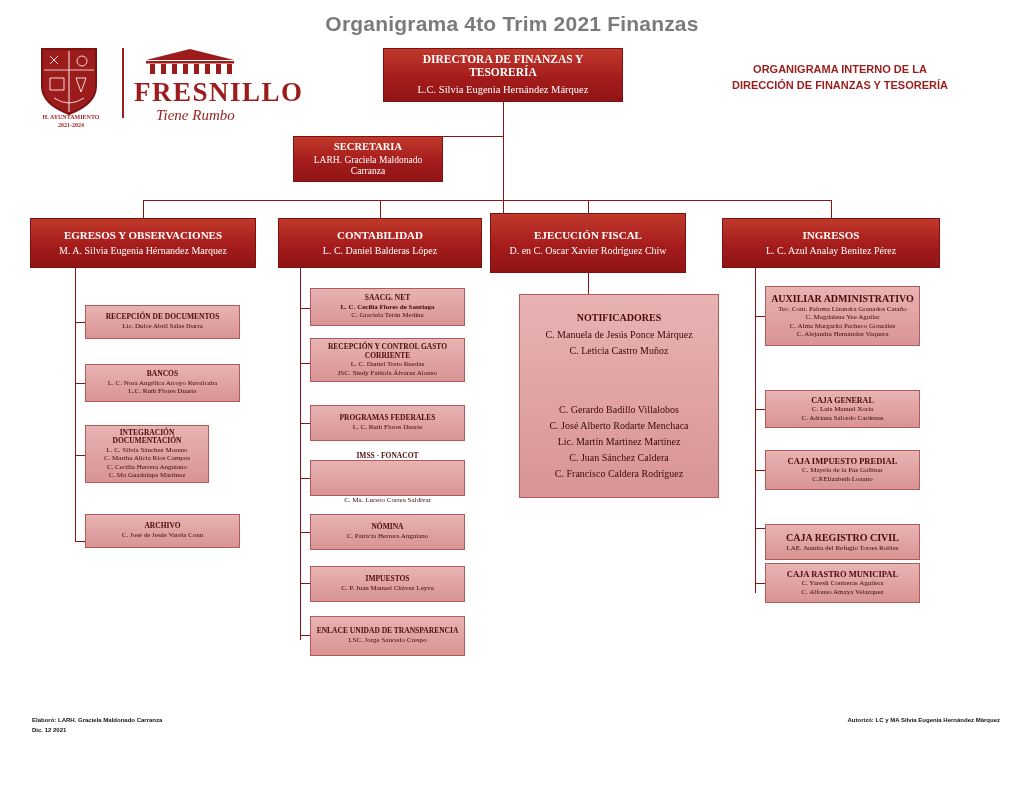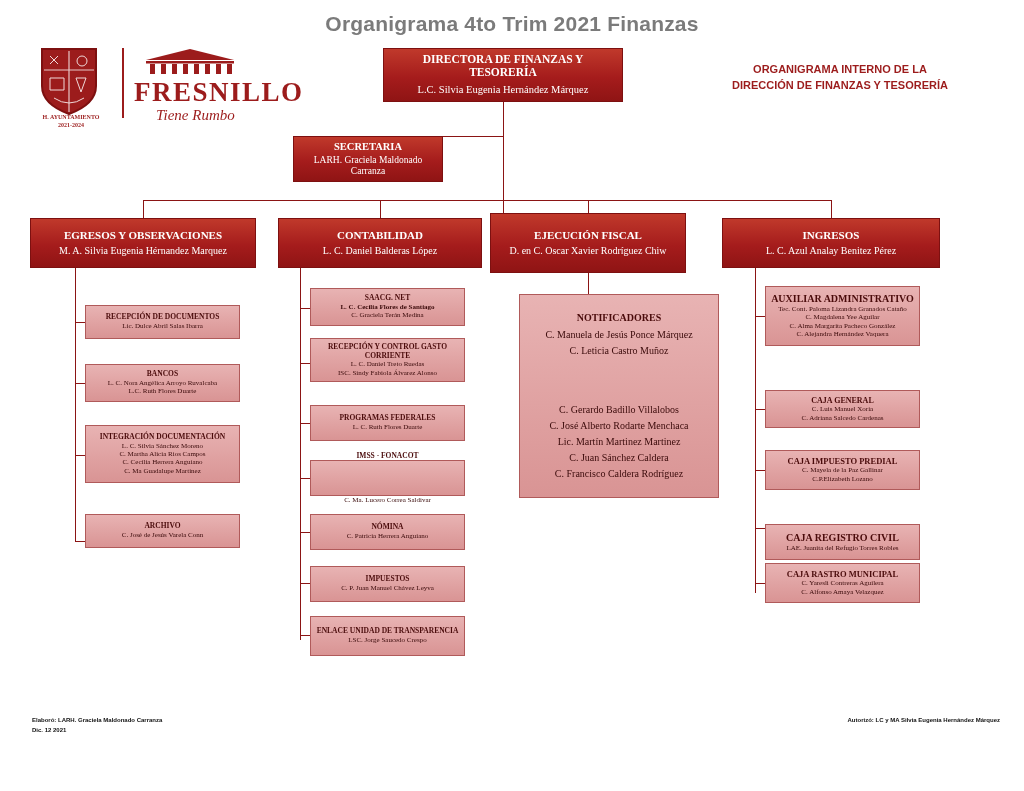--- a/index.html
+++ b/index.html
@@ -266,21 +266,21 @@
     <div class="ttl" style="font-size:7.5px;">RECEPCIÓN DE DOCUMENTOS</div>
     <div class="sub" style="font-size:7px;">Lic. Dulce Abril Salas Ibarra</div>
   </div>
 
   <div class="box light" style="left:85px; top:364px; width:155px; height:38px;">
     <div class="ttl" style="font-size:7.5px;">BANCOS</div>
     <div class="sub" style="font-size:7px;">L. C. Nora Angélica Arroyo Ruvalcaba</div>
     <div class="sub" style="font-size:7px;">L.C. Ruth Flores Duarte</div>
   </div>
 
-  <div class="box light" style="left:85px; top:425px; width:155px; height:58px;">
+  <div class="box light" style="left:85px; top:425px; width:124px; height:58px;">
     <div class="ttl" style="font-size:7.5px;">INTEGRACIÓN DOCUMENTACIÓN</div>
     <div class="sub" style="font-size:7px;">L. C. Silvia  Sánchez Moreno</div>
     <div class="sub" style="font-size:7px;">C. Martha Alicia Rios Campos</div>
     <div class="sub" style="font-size:7px;">C. Cecilia Herrera Anguiano</div>
     <div class="sub" style="font-size:7px;">C. Ma Guadalupe Martinez</div>
   </div>
 
   <div class="box light" style="left:85px; top:514px; width:155px; height:34px;">
     <div class="ttl" style="font-size:7.5px;">ARCHIVO</div>
     <div class="sub" style="font-size:7px;">C. José  de Jesús Varela Conn</div>

